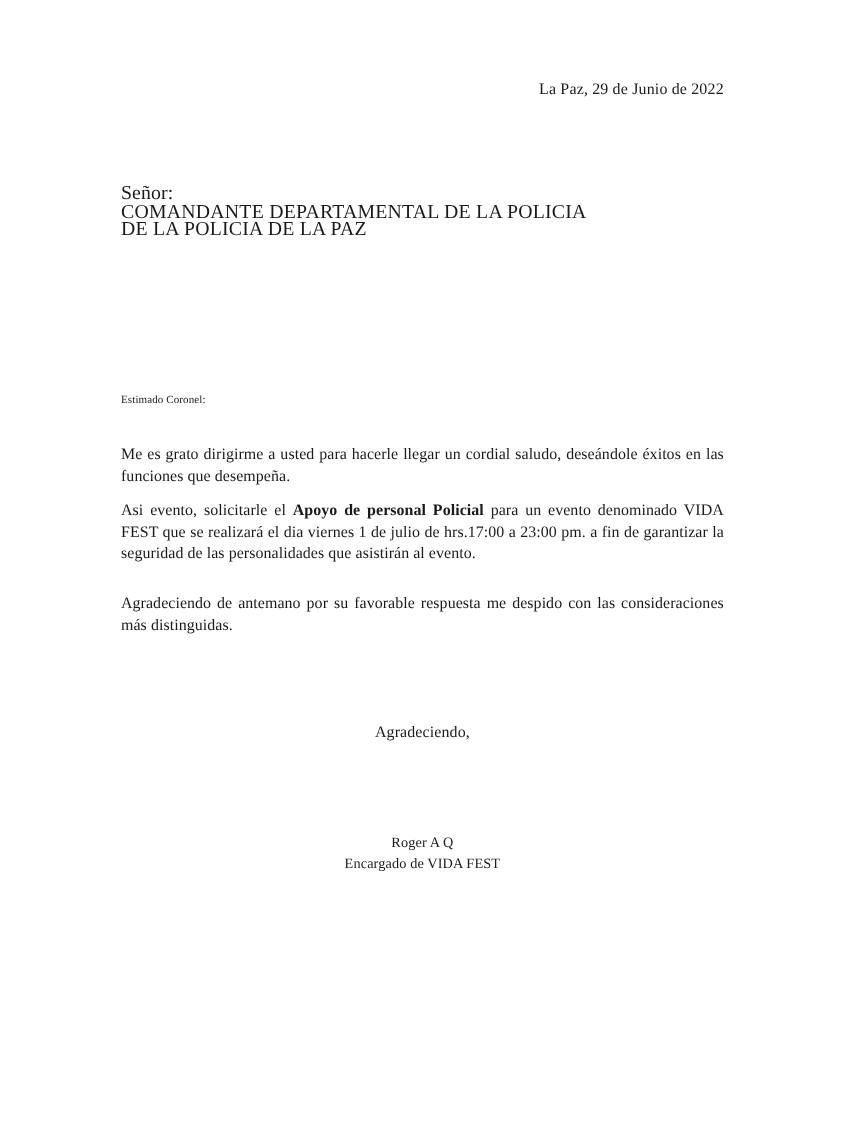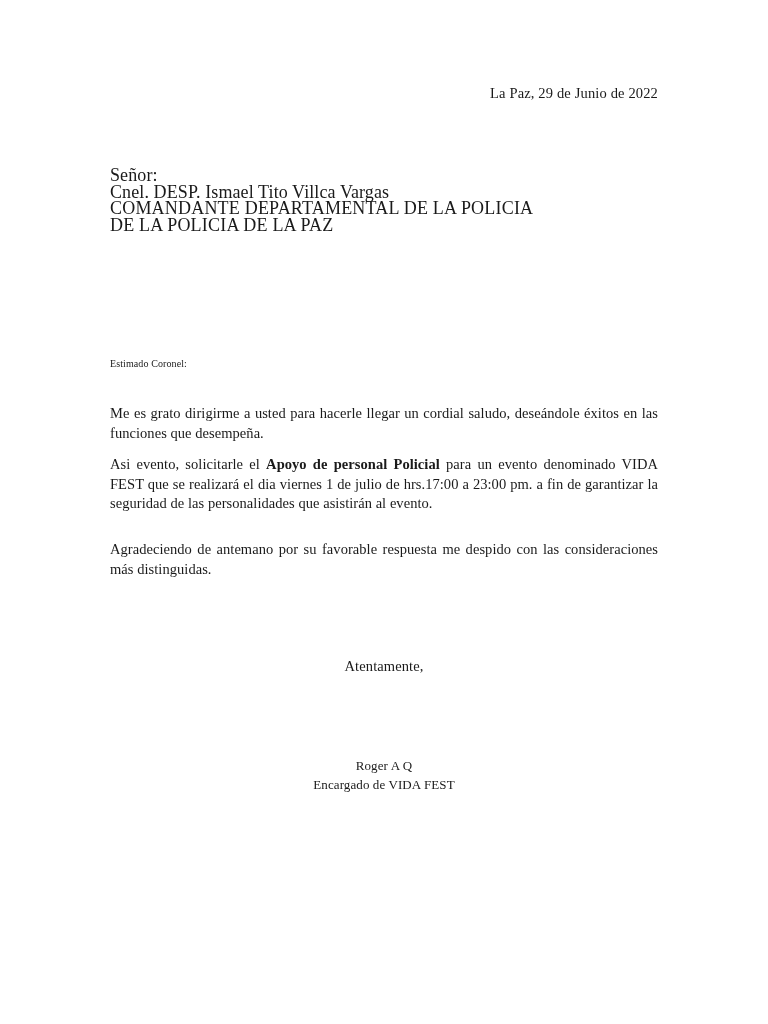--- a/index.html
+++ b/index.html
@@ -19,21 +19,21 @@
   .page {
     position: absolute;
     inset: 0;
     background: #ffffff;
   }
 
   
   .date-line {
     position: absolute;
     left: 110px;
-    top: 84px;
+    top: 72px;
     width: 548px;
     text-align: right;
     font-size: 14.5px;
     line-height: 18px;
     letter-spacing: 0.15px;
   }
 
   
   .addressee {
     position: absolute;
@@ -121,36 +121,35 @@
 </style>
 </head>
 <body>
 
 <div class="page">
 
   <div class="date-line">La Paz, 29 de Junio de 2022</div>
 
   <div class="addressee">
     <div class="line">Señor:</div>
-    <div class="line">Cnel. DESP. Ismael Tito Villca Vargas</div>
     <div class="line bold">COMANDANTE DEPARTAMENTAL DE LA POLICIA</div>
     <div class="line bold">DE LA POLICIA DE LA PAZ</div>
   </div>
 
 
   <div class="greeting">Estimado Coronel:</div>
 
   <div class="para" id="para-1">Me es grato dirigirme a usted para hacerle llegar un cordial saludo, deseándole éxitos en las funciones que desempeña.</div>
 
   <div class="para" id="para-2">
     <span>Asi evento, solicitarle el </span><b>Apoyo de personal Policial</b><span> para un evento denominado VIDA FEST que se realizará el dia viernes 1 de julio de hrs.17:00 a 23:00 pm. a fin de garantizar la seguridad de las personalidades que asistirán al evento.</span>
   </div>
 
   <div class="para" id="para-3">Agradeciendo de antemano por su favorable respuesta me despido con las consideraciones más distinguidas.</div>
 
-  <div class="closing">Atentamente,</div>
+  <div class="closing">Agradeciendo,</div>
 
   <div class="signature">
     <div>Roger A Q</div>
     <div>Encargado de VIDA FEST</div>
   </div>
 
 </div>
 
 </body></html>

